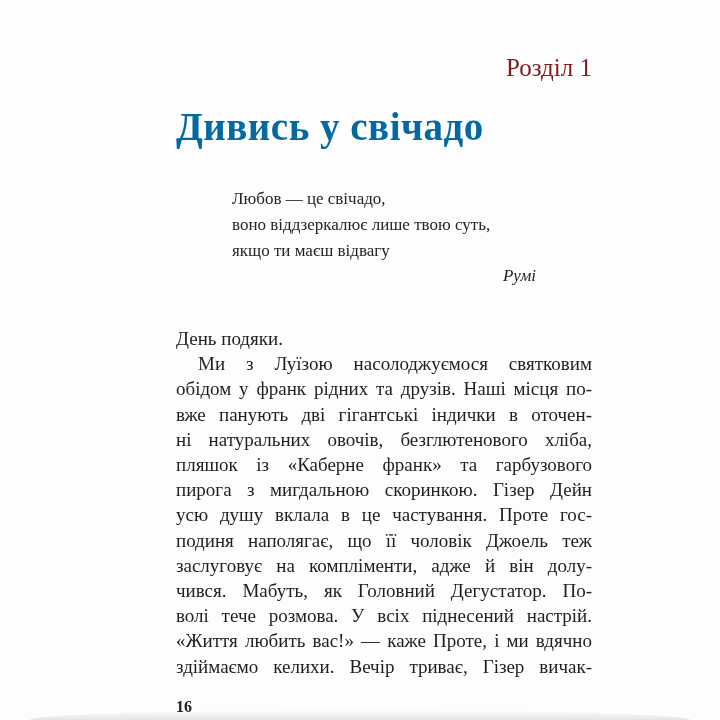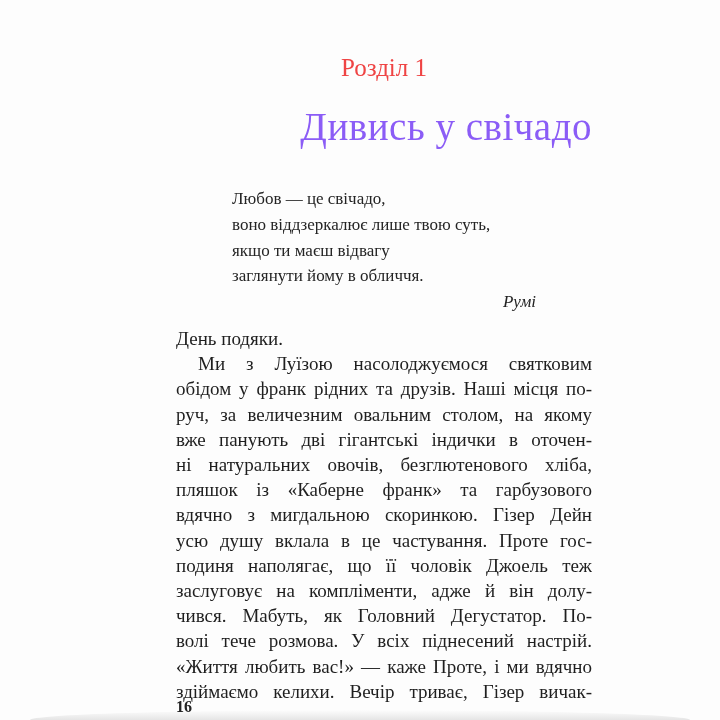--- a/index.html
+++ b/index.html
@@ -21,36 +21,36 @@
     left: 176px;
     top: 0;
     width: 416px;
     height: 720px;
   }
   .chapter {
     position: absolute;
     top: 54px;
     left: 0;
     width: 100%;
-    text-align: center;
+    text-align: right;
     font-size: 25px;
     font-weight: normal;
-    color: #ef4444;
+    color: #7f1d1d;
   }
   .title {
     position: absolute;
     top: 104px;
     left: 0;
     width: 100%;
     margin: 0;
-    text-align: right;
+    text-align: left;
     font-size: 39px;
-    font-weight: normal;
+    font-weight: bold;
     letter-spacing: 0.5px;
-    color: #8b5cf6;
+    color: #0369a1;
   }
   .epigraph {
     position: absolute;
     top: 186px;
     left: 56px;
     width: 304px;
     font-size: 17px;
     line-height: 25.8px;
     color: #242424;
     font-family: Liberation Serif, serif;
@@ -112,34 +112,32 @@
 
     <div class="chapter">Розділ 1</div>
 
     <h1 class="title">Дивись у свічадо</h1>
 
     <div class="epigraph">
       <div>
           <div class="epigraph-line">Любов — це свічадо,</div>
           <div class="epigraph-line">воно віддзеркалює лише твою суть,</div>
           <div class="epigraph-line">якщо ти маєш відвагу</div>
-          <div class="epigraph-line">заглянути йому в обличчя.</div>
         </div>
       <div class="attribution">Румі</div>
     </div>
 
     <div class="body-text">
         <div class="body-line">День подяки.</div>
         <div class="body-line justify indent">Ми з Луїзою насолоджуємося святковим</div>
         <div class="body-line justify">обідом у франк рідних та друзів. Наші місця по-</div>
-        <div class="body-line justify">руч, за величезним овальним столом, на якому</div>
         <div class="body-line justify">вже панують дві гігантські індички в оточен-</div>
         <div class="body-line justify">ні натуральних овочів, безглютенового хліба,</div>
         <div class="body-line justify">пляшок із «Каберне франк» та гарбузового</div>
-        <div class="body-line justify">вдячно з мигдальною скоринкою. Гізер Дейн</div>
+        <div class="body-line justify">пирога з мигдальною скоринкою. Гізер Дейн</div>
         <div class="body-line justify">усю душу вклала в це частування. Проте гос-</div>
         <div class="body-line justify">подиня наполягає, що її чоловік Джоель теж</div>
         <div class="body-line justify">заслуговує на компліменти, адже й він долу-</div>
         <div class="body-line justify">чився. Мабуть, як Головний Дегустатор. По-</div>
         <div class="body-line justify">волі тече розмова. У всіх піднесений настрій.</div>
         <div class="body-line justify">«Життя любить вас!» — каже Проте, і ми вдячно</div>
         <div class="body-line justify">здіймаємо келихи. Вечір триває, Гізер вичак-</div>
       </div>
 
     <div class="page-number">16</div>

